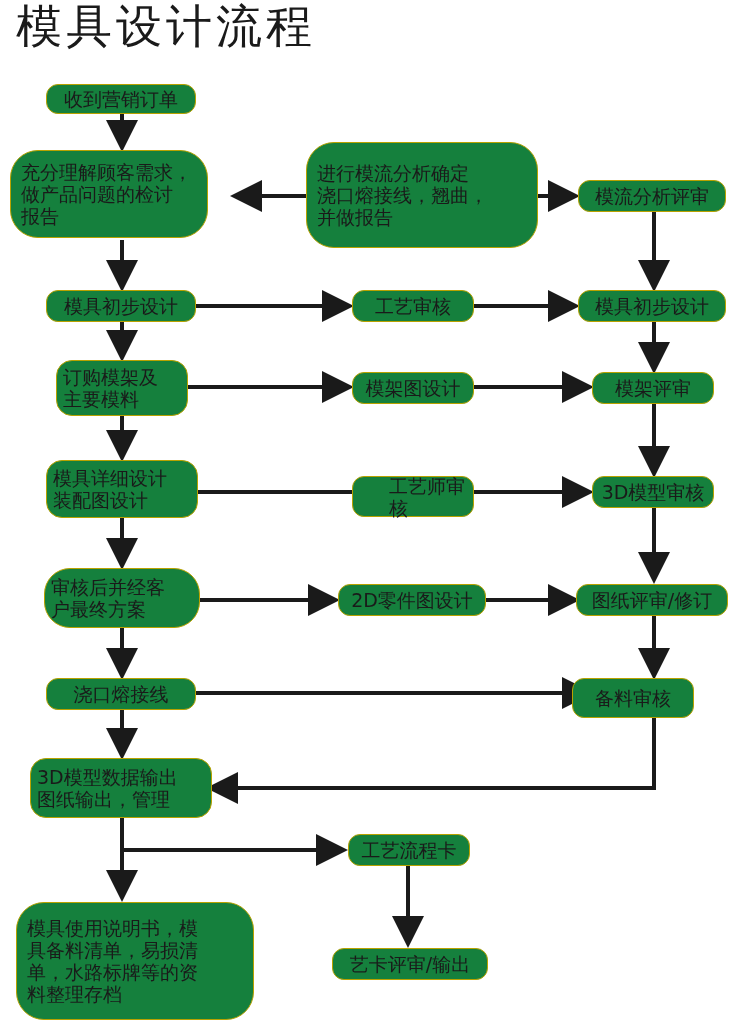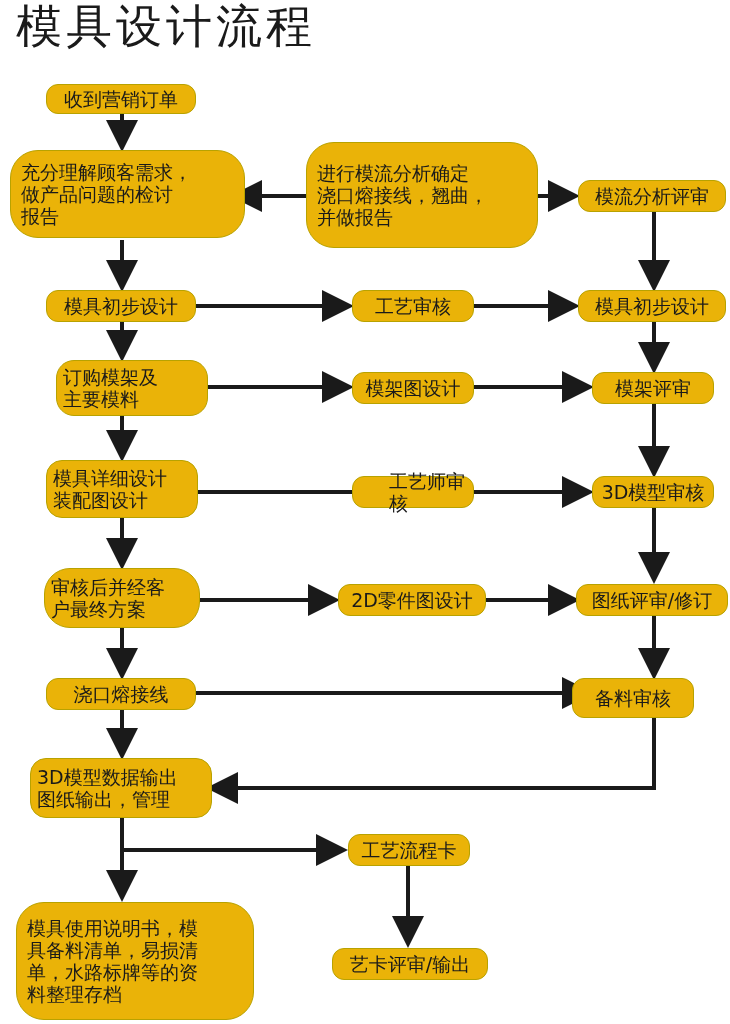--- a/index.html
+++ b/index.html
@@ -1,21 +1,21 @@
 <!DOCTYPE html>
 <html><head>
 <meta charset="utf-8">
 <style>
   html, body { margin:0; padding:0; background:#ffffff; }
   body { width:730px; height:1024px; position:relative; overflow:hidden;
          font-family:"DejaVu Serif", serif; color:#1a1a1a; }
   .title { position:absolute; left:16px; top:-4px; font-size:46px; letter-spacing:4px;
            font-family:"DejaVu Serif", serif; font-weight:normal; color:#1a1a1a; }
   svg.lines { position:absolute; left:0; top:0; }
-  .node { position:absolute; background:#eab308; border:1px solid #b8a200; border-radius:12px;
+  .node { position:absolute; background:#15803d; border:1px solid #b8a200; border-radius:12px;
           box-sizing:border-box; display:flex; align-items:center; justify-content:center;
           font-size:19px; line-height:22px; color:#1a1a1a; white-space:pre-line; text-align:left;
           font-family:"DejaVu Sans", sans-serif; }
   .node.big { border-radius:28px; padding:0 10px; justify-content:flex-start; }
   .node.mid { border-radius:16px; padding:0 6px; justify-content:flex-start; }
 </style>
 </head>
 <body>
 
 <div class="title">模具设计流程</div>
@@ -57,40 +57,40 @@
     <line x1="408" y1="866" x2="408" y2="944"></line>
     <polyline points="654,708 654,788 210,788"></polyline>
   </g>
 
   <g stroke="#1a1a1a" stroke-width="4" fill="none">
     <line x1="198" y1="492" x2="352" y2="492"></line>
   </g>
 </svg>
 
 <div class="node" style="left:46px;top:84px;width:150px;height:30px;">收到营销订单</div>
-<div class="node big" style="left:10px;top:150px;width:235px;height:88px;">充分理解顾客需求，
+<div class="node big" style="left:10px;top:150px;width:198px;height:88px;">充分理解顾客需求，
 做产品问题的检讨
 报告</div>
 <div class="node big" style="left:306px;top:142px;width:232px;height:106px;">进行模流分析确定
 浇口熔接线，翘曲，
 并做报告</div>
 <div class="node" style="left:578px;top:180px;width:148px;height:32px;">模流分析评审</div>
 
 <div class="node" style="left:46px;top:290px;width:150px;height:32px;">模具初步设计</div>
 <div class="node" style="left:352px;top:290px;width:122px;height:32px;">工艺审核</div>
 <div class="node" style="left:578px;top:290px;width:148px;height:32px;">模具初步设计</div>
 
-<div class="node mid" style="left:56px;top:360px;width:152px;height:56px;border-radius:18px;">订购模架及
+<div class="node mid" style="left:56px;top:360px;width:132px;height:56px;">订购模架及
 主要模料</div>
 <div class="node" style="left:352px;top:372px;width:122px;height:32px;">模架图设计</div>
 <div class="node" style="left:592px;top:372px;width:122px;height:32px;">模架评审</div>
 
 <div class="node mid" style="left:46px;top:460px;width:152px;height:58px;">模具详细设计
 装配图设计</div>
-<div class="node" style="left:352px;top:476px;width:122px;height:32px;padding-left:36px;">工艺师审核</div>
+<div class="node" style="left:352px;top:476px;width:122px;height:41px;padding-left:36px;">工艺师审核</div>
 <div class="node" style="left:592px;top:476px;width:122px;height:32px;">3D模型审核</div>
 
 <div class="node mid" style="left:44px;top:568px;width:156px;height:60px;border-radius:26px;">审核后并经客
 户最终方案</div>
 <div class="node" style="left:338px;top:584px;width:148px;height:32px;">2D零件图设计</div>
 <div class="node" style="left:576px;top:584px;width:152px;height:32px;">图纸评审/修订</div>
 
 <div class="node" style="left:46px;top:678px;width:150px;height:32px;">浇口熔接线</div>
 <div class="node" style="left:572px;top:678px;width:122px;height:40px;">备料审核</div>
 

